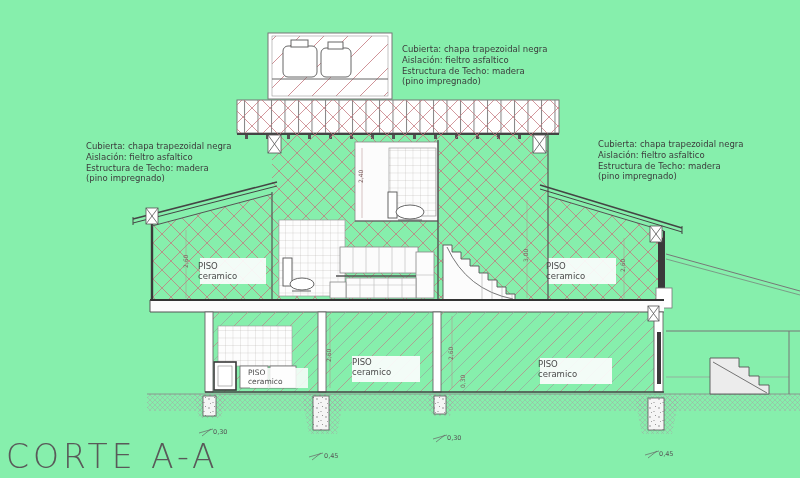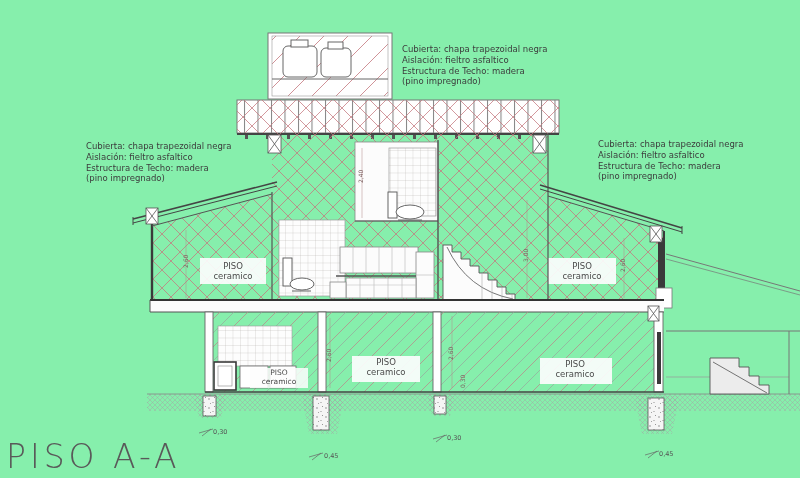--- a/index.html
+++ b/index.html
@@ -1,21 +1,21 @@
 <!DOCTYPE html>
 <html><head>
 <meta charset="utf-8">
 <style>
   html,body{margin:0;padding:0;background:#ffffff;}
   .canvas{position:relative;width:800px;height:478px;background:#86efac;overflow:hidden;
           font-family:"DejaVu Sans",sans-serif;color:#3d3d3d;}
   .canvas svg{position:absolute;left:0;top:0;}
   .note{position:absolute;font-size:8.5px;line-height:10.8px;color:#3c3c3c;}
   .note div{white-space:nowrap;}
-  .piso{position:absolute;text-align:center;font-size:8.5px;line-height:10px;color:#4a4a4a;}
+  .piso{position:absolute;font-size:8.5px;line-height:10px;color:#4a4a4a;}
   .piso.small{font-size:7.5px;line-height:9px;}
   .vdim{position:absolute;font-size:6px;color:#7d6060;transform:rotate(-90deg);
         transform-origin:0 0;white-space:nowrap;}
   .hdim{position:absolute;font-size:6.5px;color:#555;white-space:nowrap;}
   .title{position:absolute;left:6px;top:437px;font-size:33px;font-weight:300;
          letter-spacing:4px;color:#595959;}
 </style>
 </head>
 <body>
 
@@ -262,15 +262,15 @@
 <span class="vdim" style="left:619px;top:272px">2,60</span>
 <span class="vdim" style="left:325px;top:362px">2,60</span>
 <span class="vdim" style="left:447px;top:360px">2,60</span>
 <span class="vdim" style="left:459px;top:388px">0,30</span>
 
 <span class="hdim" style="left:213px;top:428px">0,30</span>
 <span class="hdim" style="left:324px;top:452px">0,45</span>
 <span class="hdim" style="left:447px;top:434px">0,30</span>
 <span class="hdim" style="left:659px;top:450px">0,45</span>
 
-<div class="title">PISO A-A</div>
+<div class="title">CORTE A-A</div>
 
 </div>
 
 </body></html>

